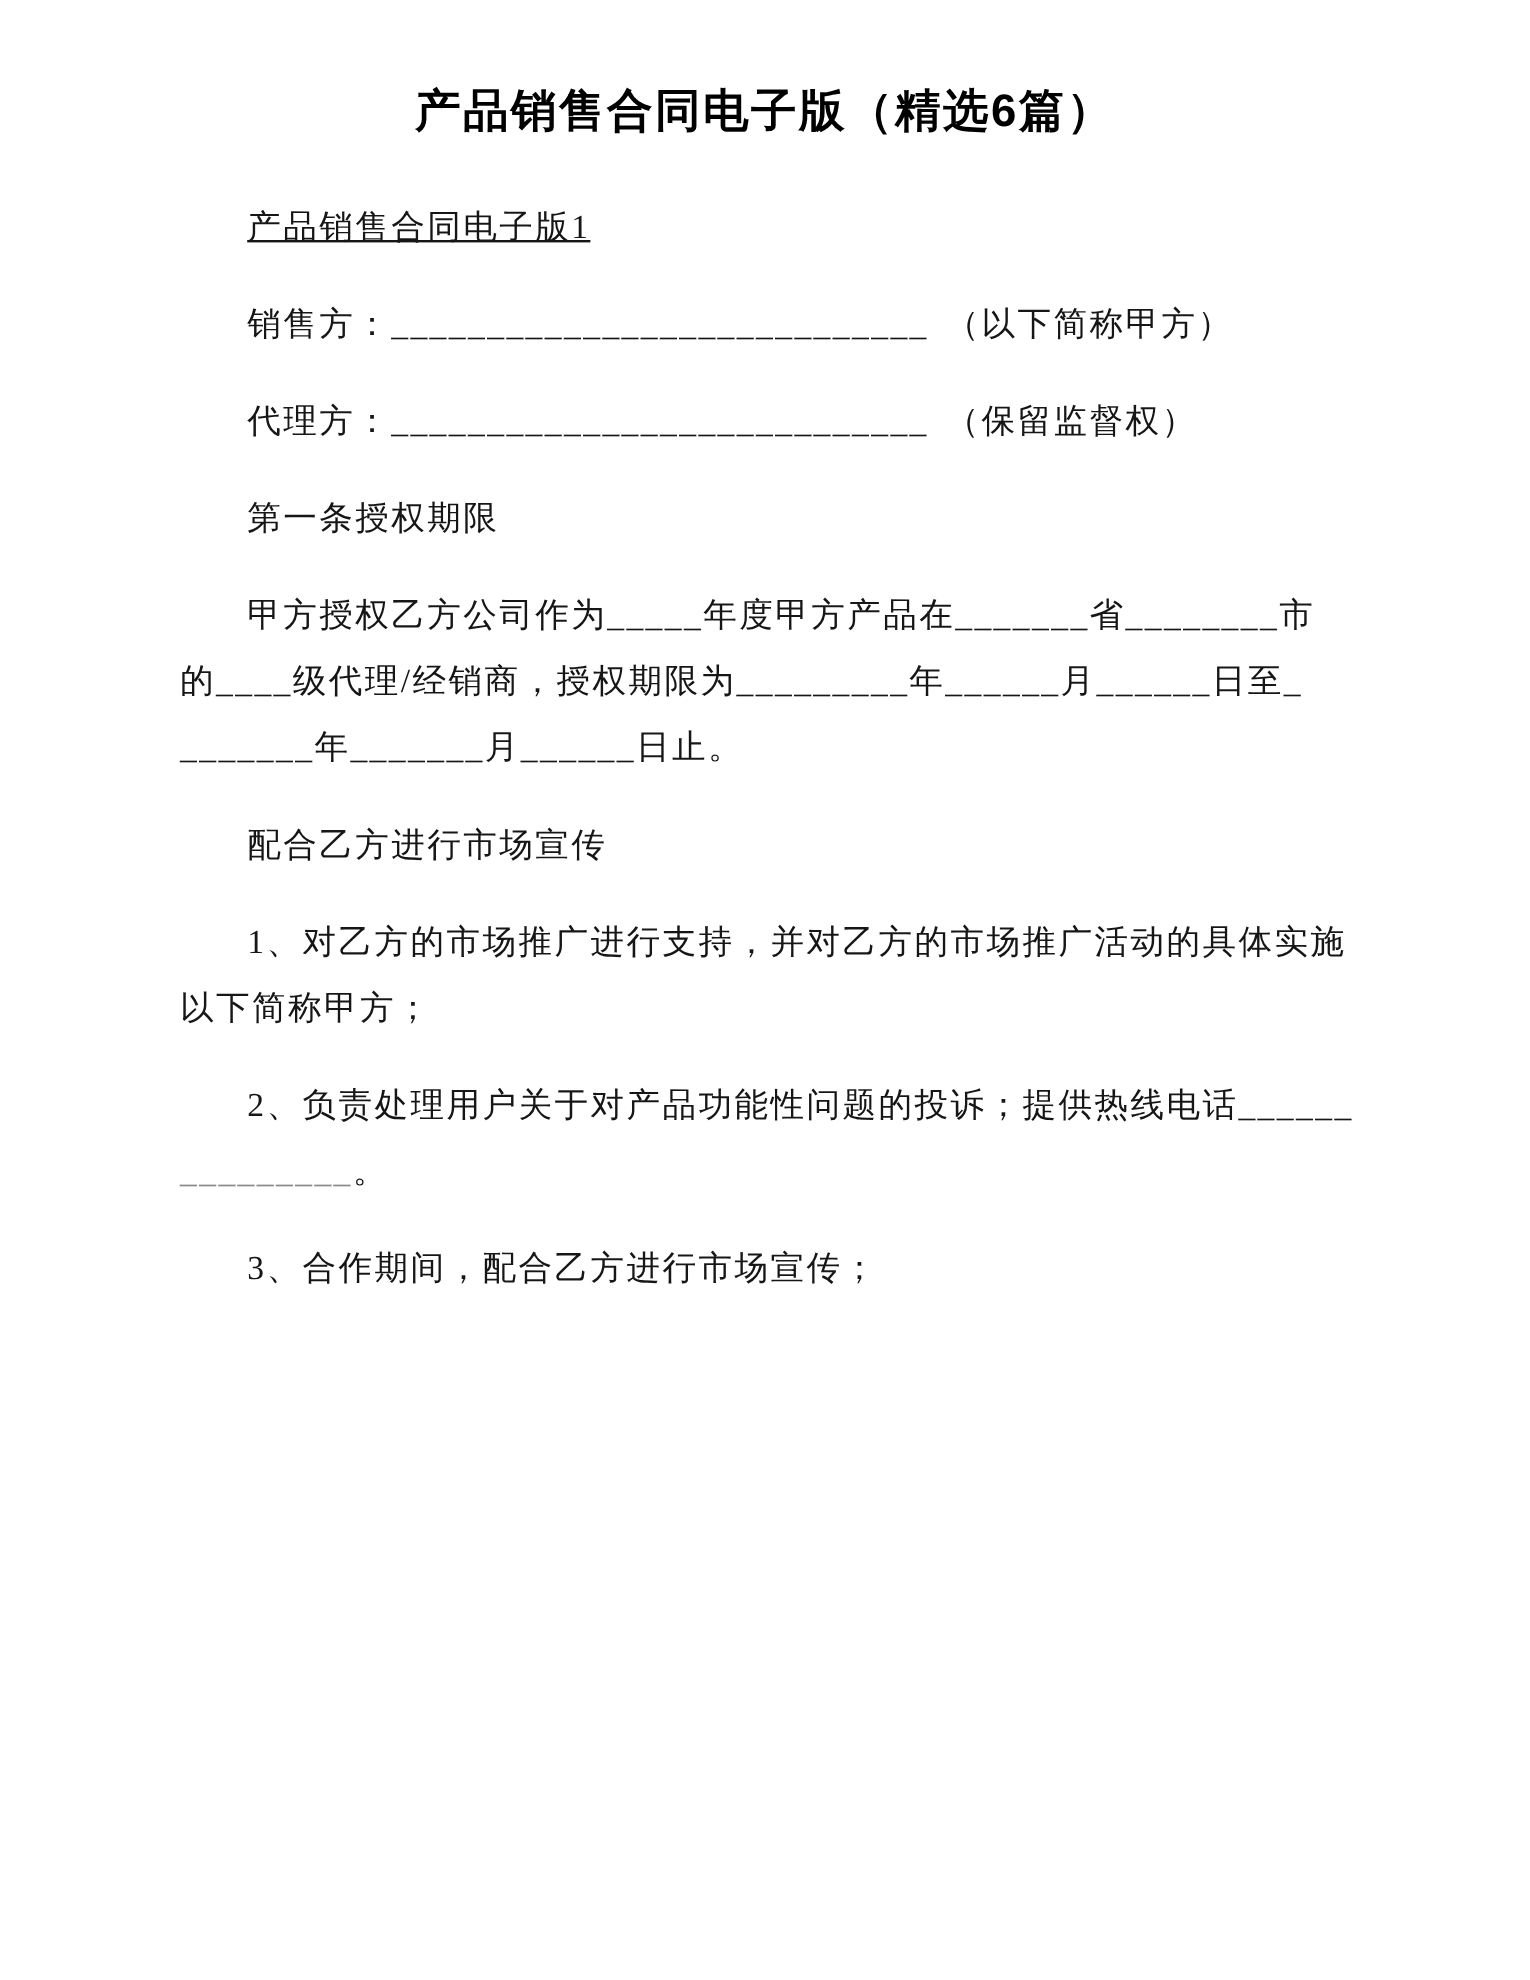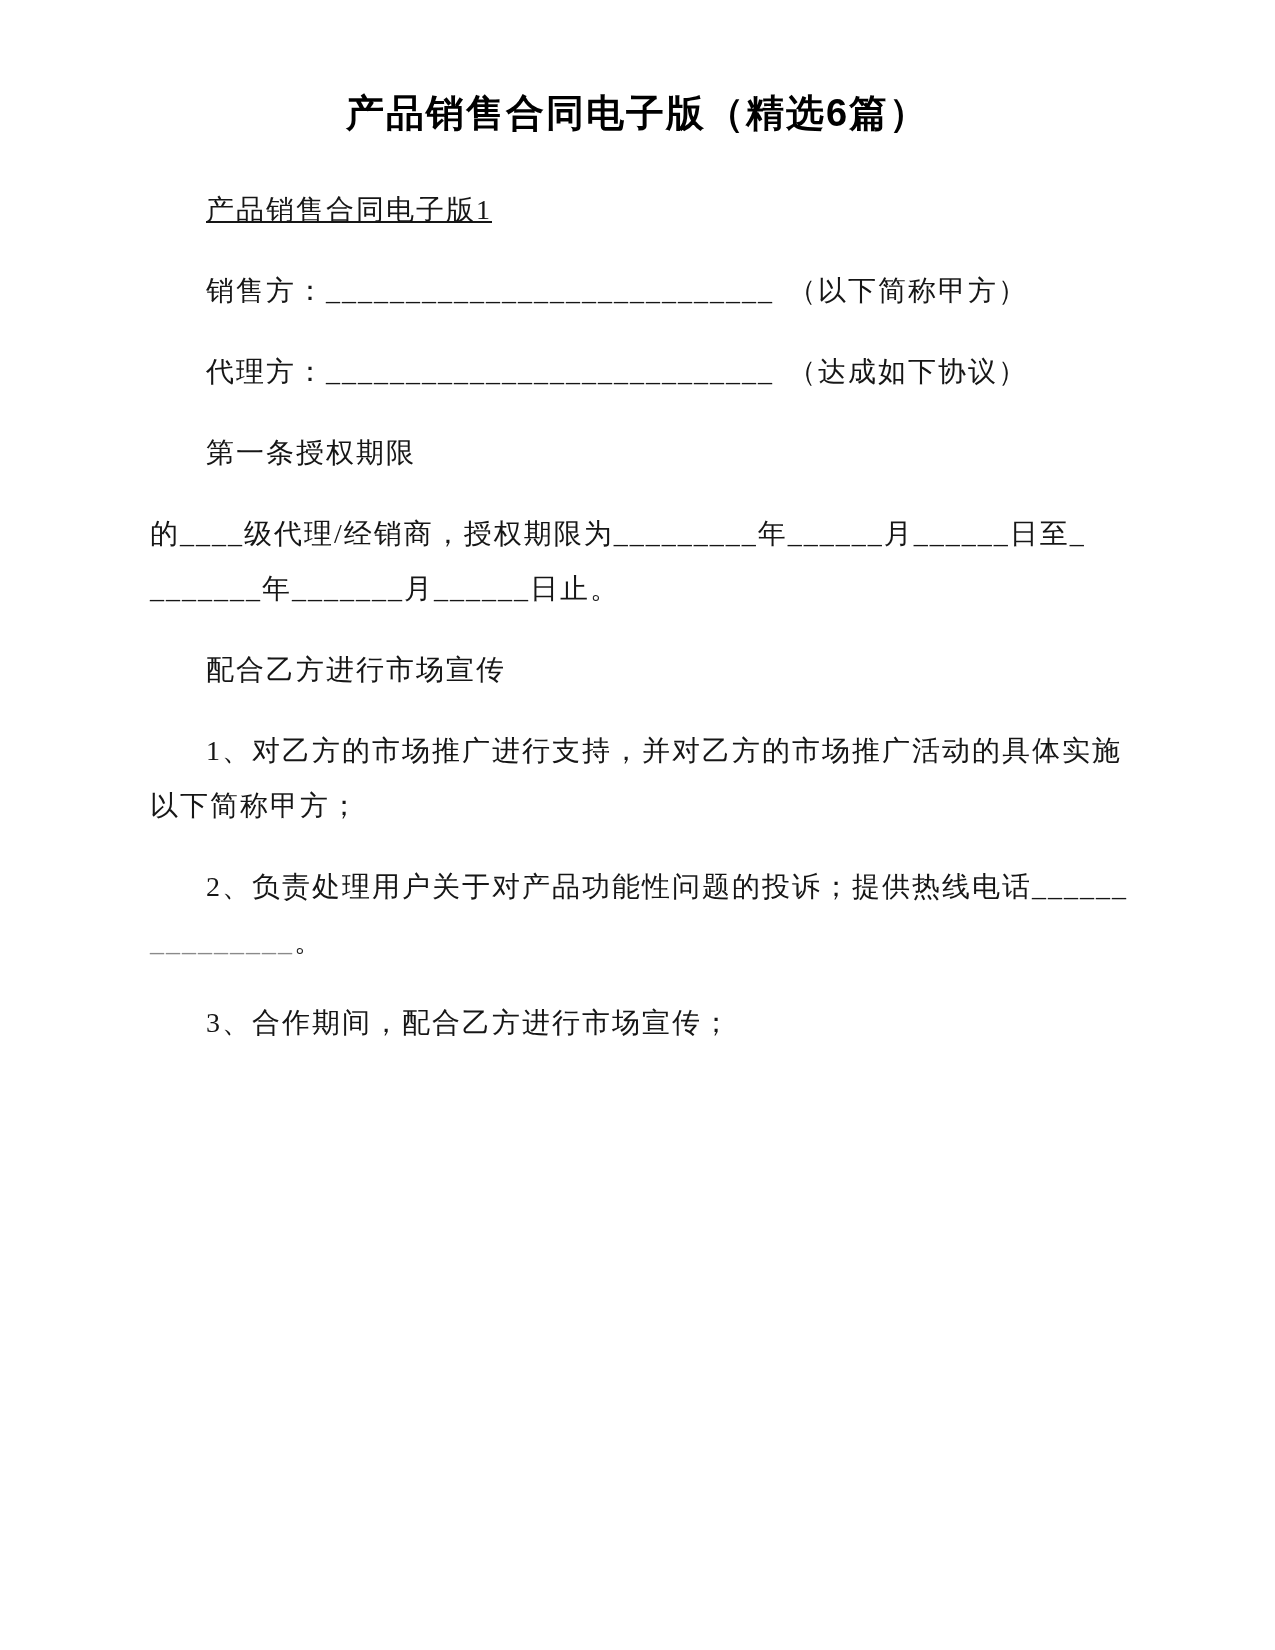--- a/index.html
+++ b/index.html
@@ -12,21 +12,21 @@
     width:1275px;height:1650px;
     background:var(--page-bg);
     margin:0 auto;
     position:relative;
     overflow:hidden;
     color:var(--text);
     font-family:"Liberation Serif","DejaVu Serif",serif;
   }
   .title{
     margin:0;
-    padding-top:88px;
+    padding-top:68px;
     text-align:center;
     font-family:"Liberation Sans","DejaVu Sans",sans-serif;
     font-weight:bold;
     font-size:38px;
     line-height:50px;
     letter-spacing:2px;
     color:#000;
   }
   .content{
     padding:0 150px 0 150px;
@@ -55,29 +55,30 @@
 
     <div class="para subtitle">
       <div class="line indent">产品销售合同电子版1</div>
     </div>
 
     <div class="para">
       <div class="line indent"><span>销售方：</span><span>____________________________</span><span class="suffix">（以下简称甲方）</span></div>
     </div>
 
     <div class="para">
-      <div class="line indent"><span>代理方：</span><span>____________________________</span><span class="suffix">（达成如下协议）</span></div>
+      <div class="line indent"><span>代理方：</span><span>____________________________</span><span class="suffix">（保留监督权）</span></div>
     </div>
 
 
     <div class="para">
       <div class="line indent">第一条授权期限</div>
     </div>
 
     <div class="para">
+      <div class="line indent">甲方授权乙方公司作为_____年度甲方产品在_______省________市</div>
       <div class="line">的____级代理/经销商，授权期限为_________年______月______日至_</div>
       <div class="line">_______年_______月______日止。</div>
     </div>
 
     <div class="para">
       <div class="line indent">配合乙方进行市场宣传</div>
     </div>
 
     <div class="para">
       <div class="line indent">1、对乙方的市场推广进行支持，并对乙方的市场推广活动的具体实施</div>

